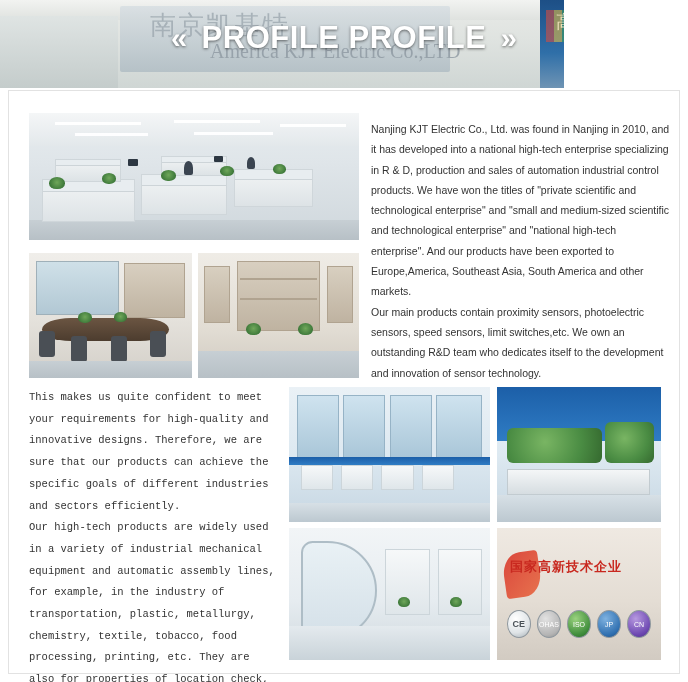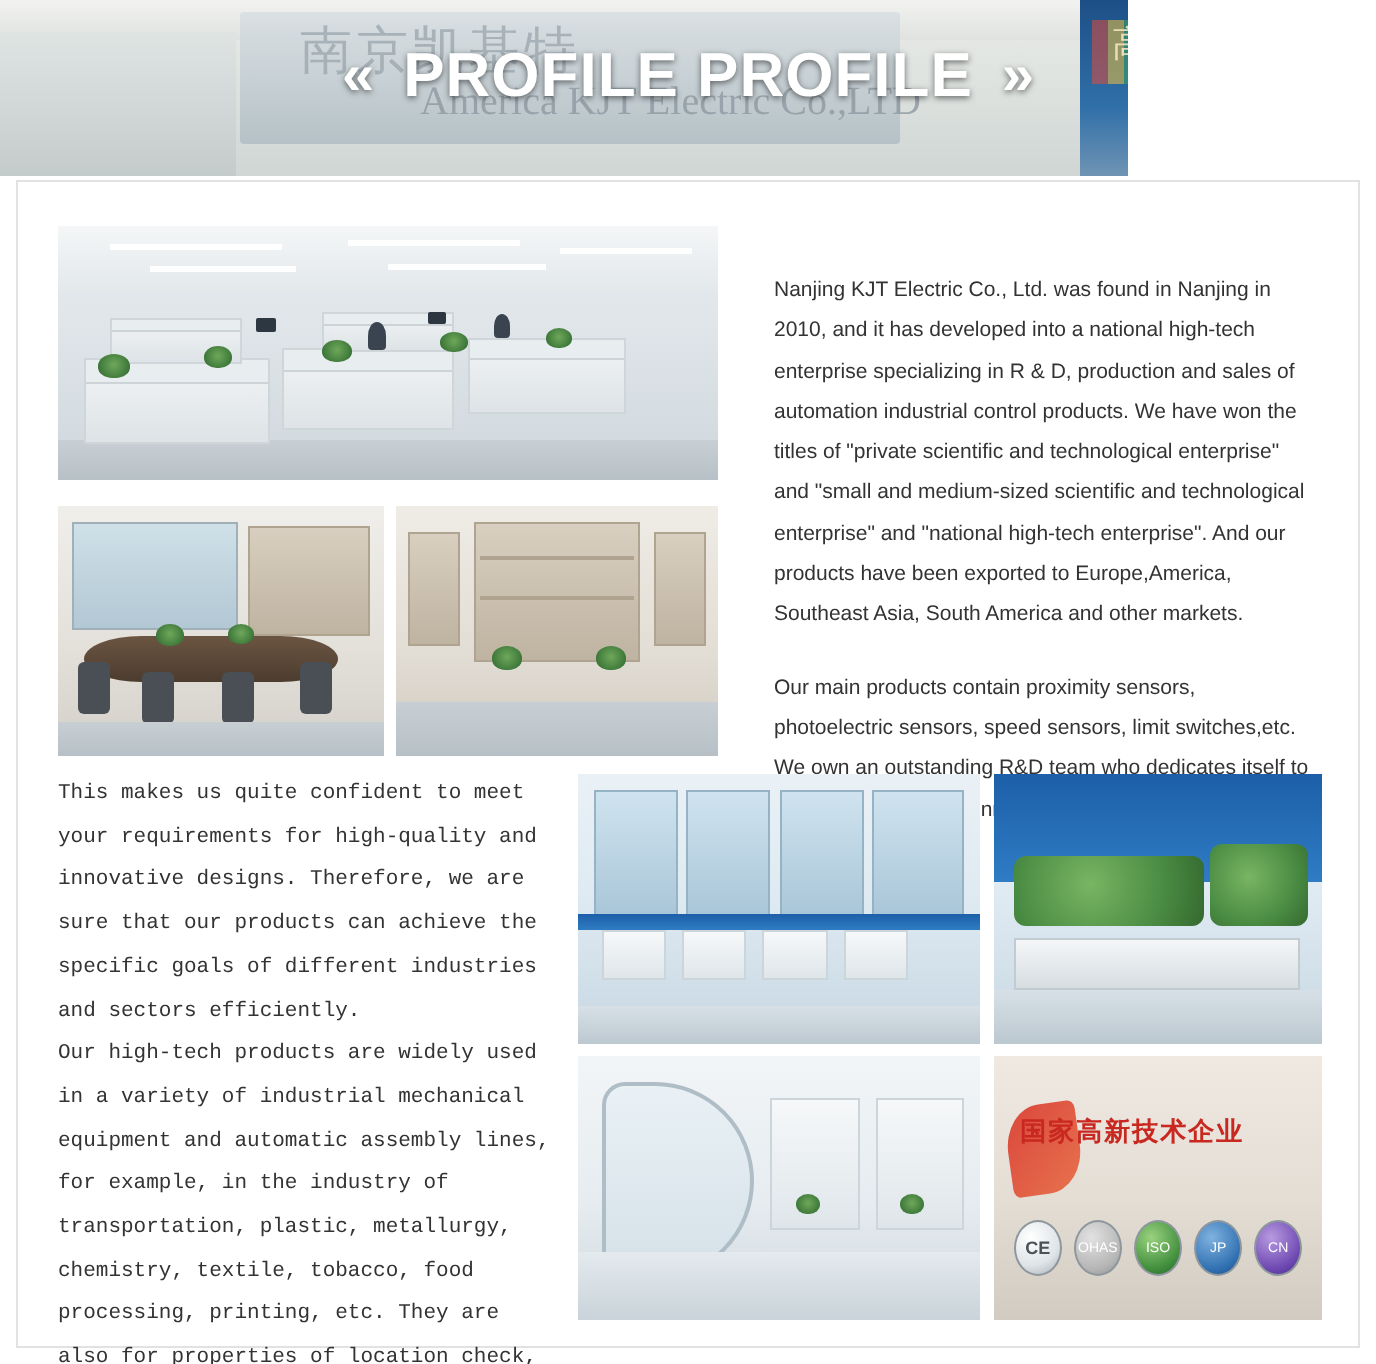--- a/index.html
+++ b/index.html
@@ -159,21 +159,21 @@
   .text-right {
     position: absolute;
     left: 352px; top: 18px;
     width: 300px;
     font-size: 10.5px;
     line-height: 20.3px;
     color: #333333;
     font-family: "Liberation Sans", sans-serif;
     text-align: left;
   }
-  .text-right p { margin: 16px; }
+  .text-right p { margin: 0; }
 
   
   .sec-bottom {
     position: absolute;
     left: 10px; top: 296px;
     width: 652px; height: 276px;
   }
   .text-left {
     position: absolute;
     left: 10px; top: 0px;

